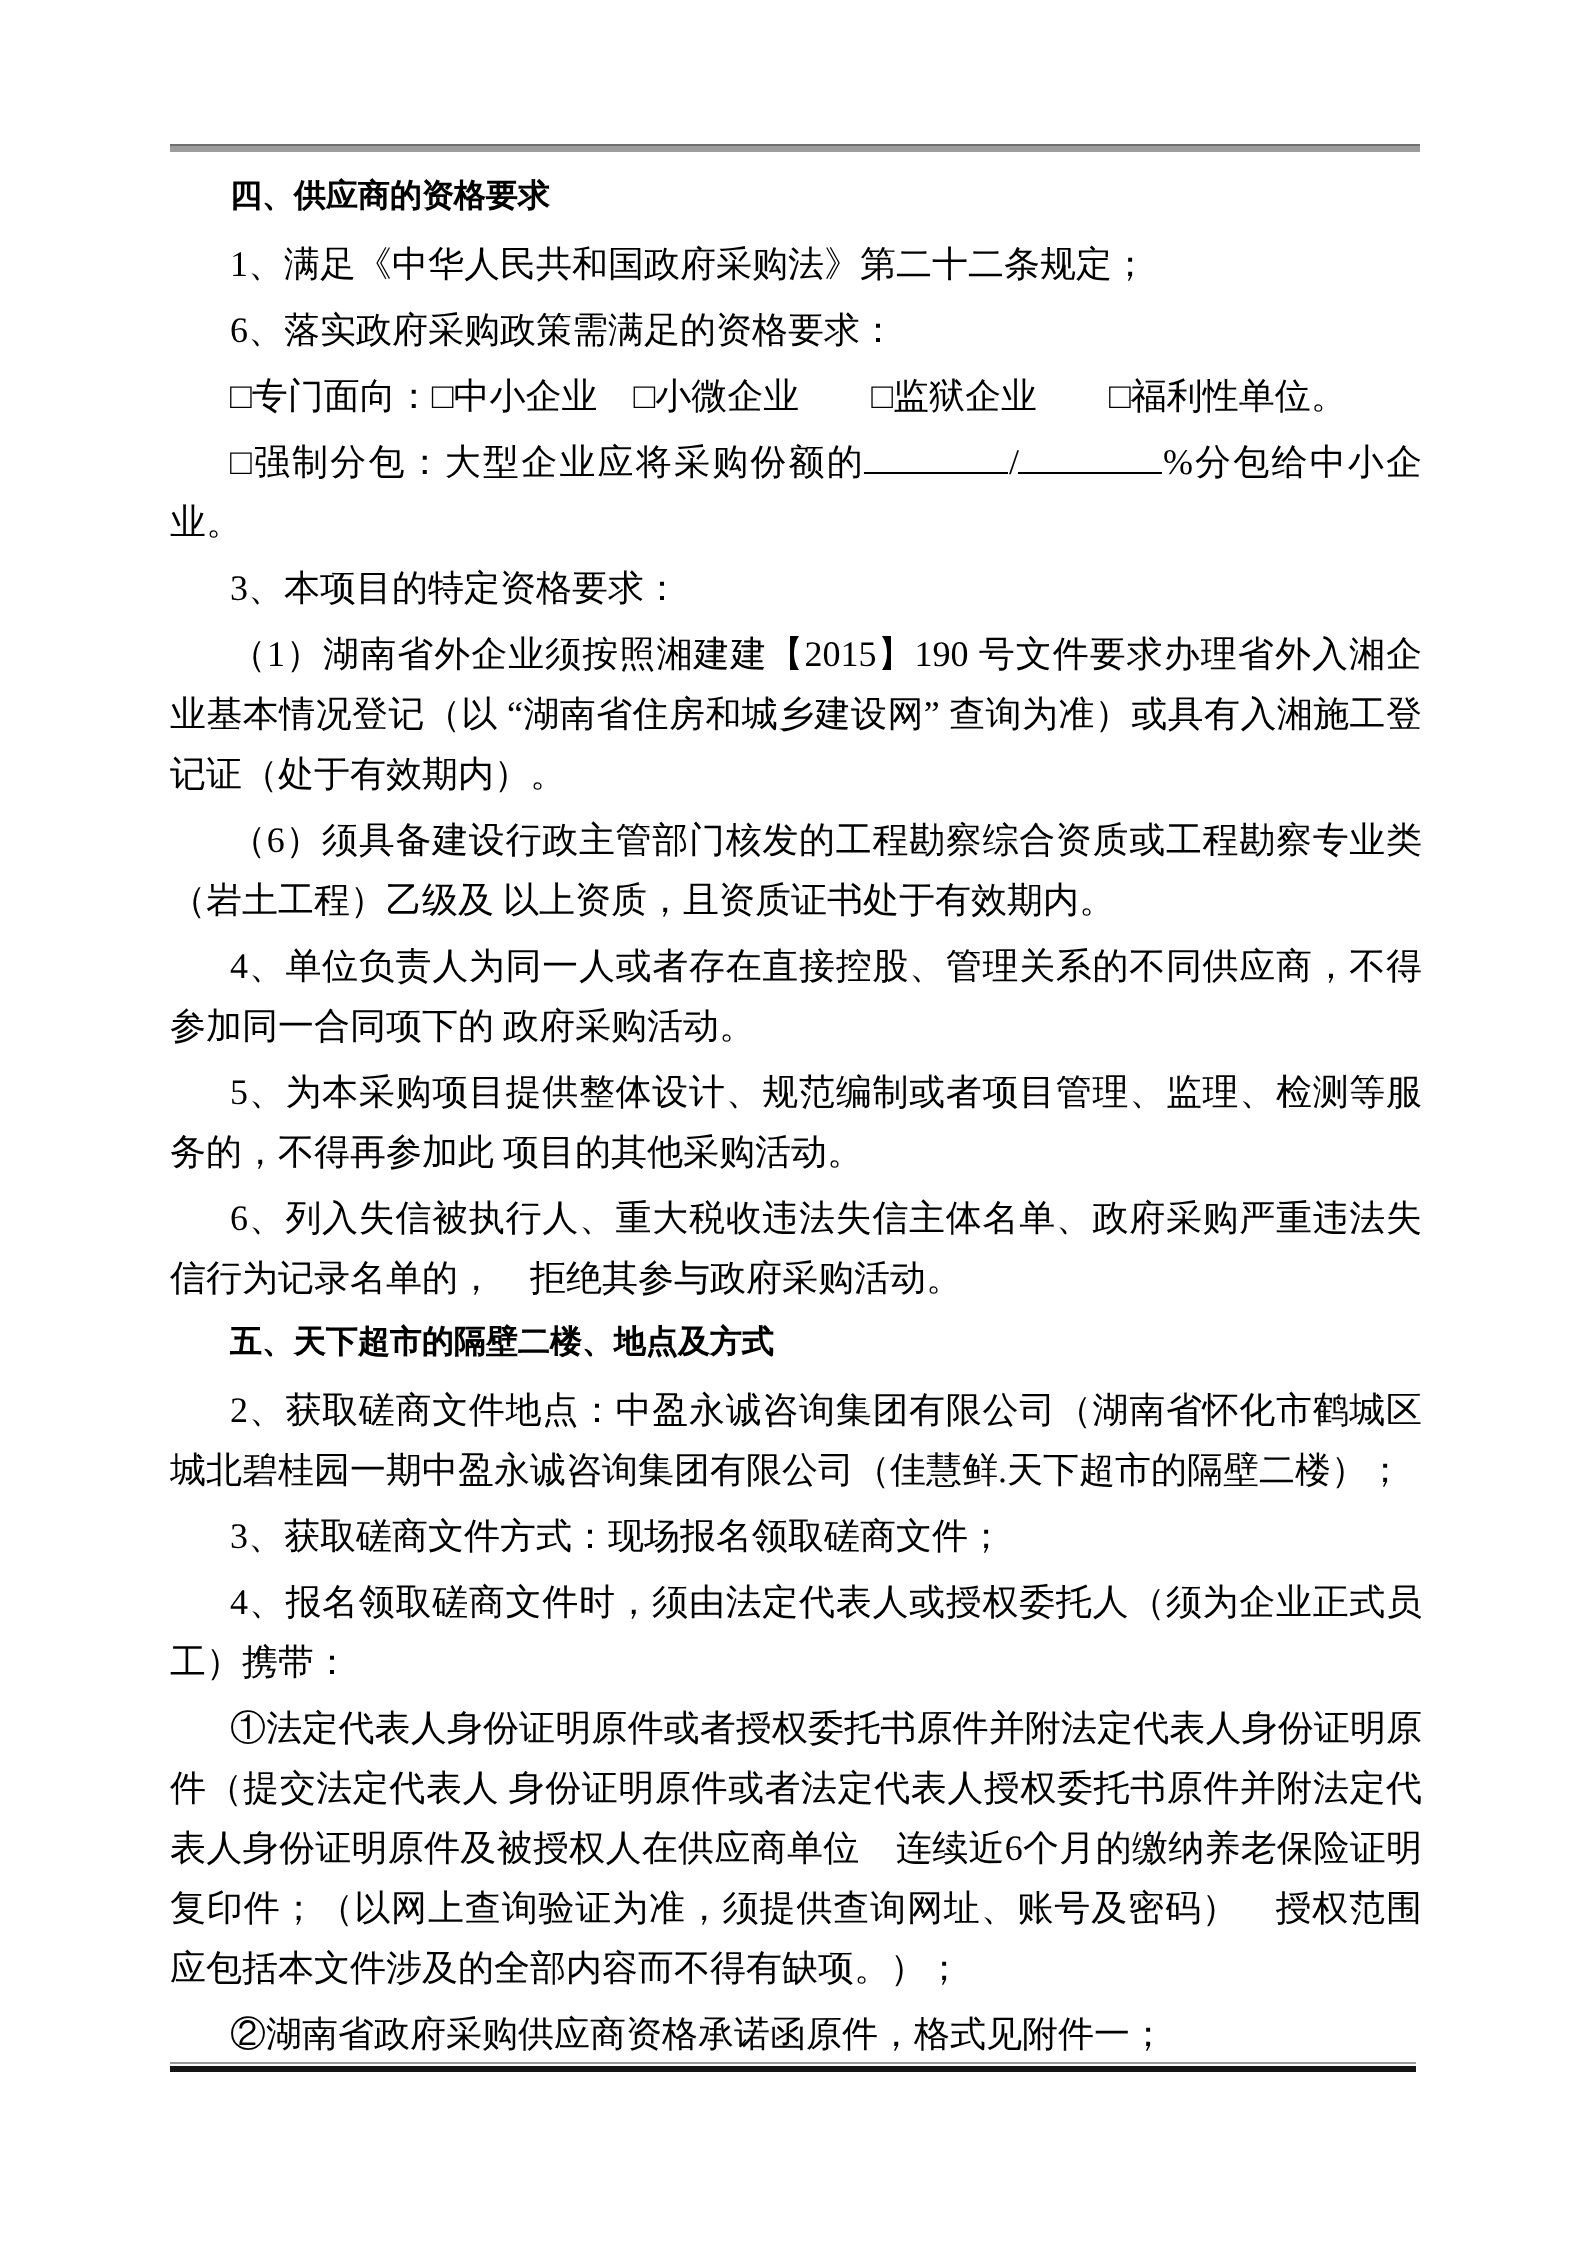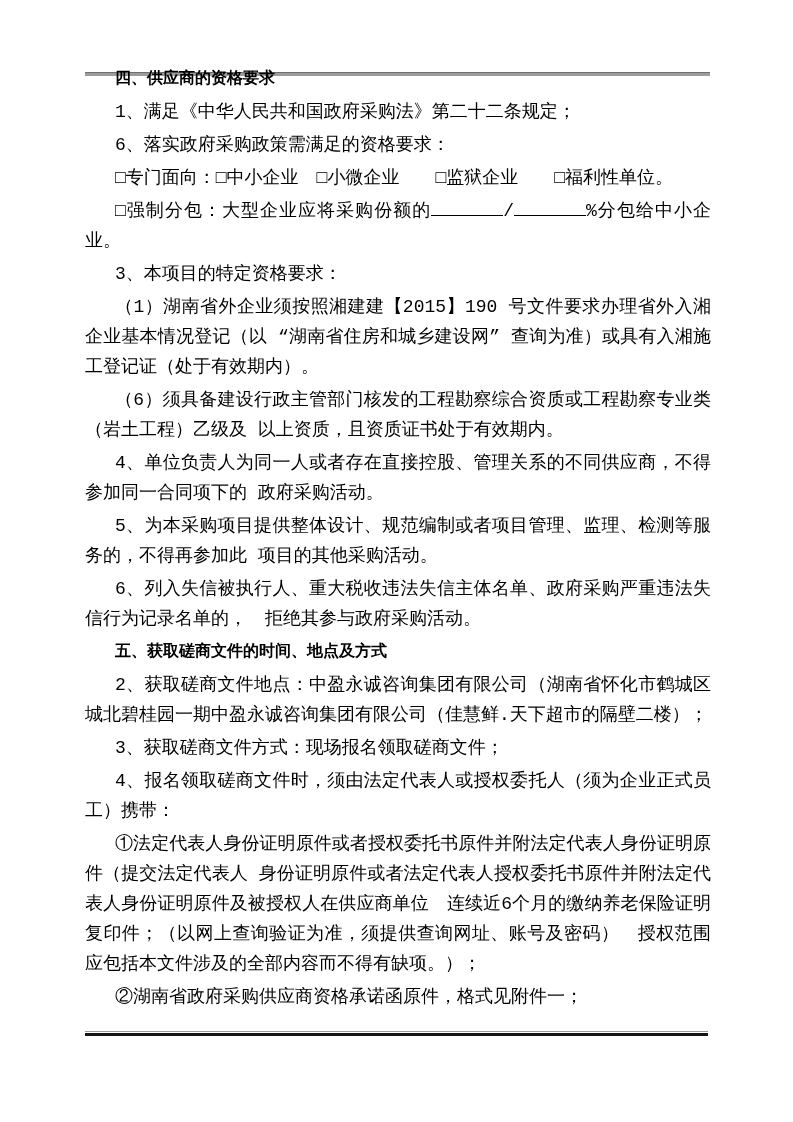--- a/index.html
+++ b/index.html
@@ -17,23 +17,22 @@
     left: 85px;
     top: 72px;
     width: 625px;
     height: 3px;
     background: #9c9c9c;
     border-top: 1px solid #6f6f6f;
   }
   .content {
     position: absolute;
     left: 85px;
-    top: 64px;
+    top: 84px;
     width: 626px;
-    font-family: Liberation Mono, monospace;
   }
   .doc-h {
     font-size: 16px;
     line-height: 30px;
     margin: 0 0 3px 0;
     text-indent: 30px;
     font-weight: bold;
   }
   .doc-p {
     font-size: 18px;
@@ -91,21 +90,21 @@
 
     <p class="doc-p">（6）须具备建设行政主管部门核发的工程勘察综合资质或工程勘察专业类（岩土工程）乙级及 以上资质，且资质证书处于有效期内。</p>
 
     <p class="doc-p">4、单位负责人为同一人或者存在直接控股、管理关系的不同供应商，不得参加同一合同项下的 政府采购活动。</p>
 
     <p class="doc-p">5、为本采购项目提供整体设计、规范编制或者项目管理、监理、检测等服务的，不得再参加此 项目的其他采购活动。</p>
 
     <p class="doc-p">6、列入失信被执行人、重大税收违法失信主体名单、政府采购严重违法失信行为记录名单的，　拒绝其参与政府采购活动。</p>
 
 
-    <h2 class="doc-h">五、获取磋商文件的时间、地点及方式</h2>
+    <h2 class="doc-h">五、天下超市的隔壁二楼、地点及方式</h2>
 
 
     <p class="doc-p">2、获取磋商文件地点：中盈永诚咨询集团有限公司（湖南省怀化市鹤城区城北碧桂园一期中盈永诚咨询集团有限公司（佳慧鲜.天下超市的隔壁二楼）；</p>
 
     <p class="doc-p">3、获取磋商文件方式：现场报名领取磋商文件；</p>
 
     <p class="doc-p">4、报名领取磋商文件时，须由法定代表人或授权委托人（须为企业正式员工）携带：</p>
 
     <p class="doc-p">①法定代表人身份证明原件或者授权委托书原件并附法定代表人身份证明原件（提交法定代表人 身份证明原件或者法定代表人授权委托书原件并附法定代表人身份证明原件及被授权人在供应商单位　连续近6个月的缴纳养老保险证明复印件；（以网上查询验证为准，须提供查询网址、账号及密码）　授权范围应包括本文件涉及的全部内容而不得有缺项。）；</p>
 

